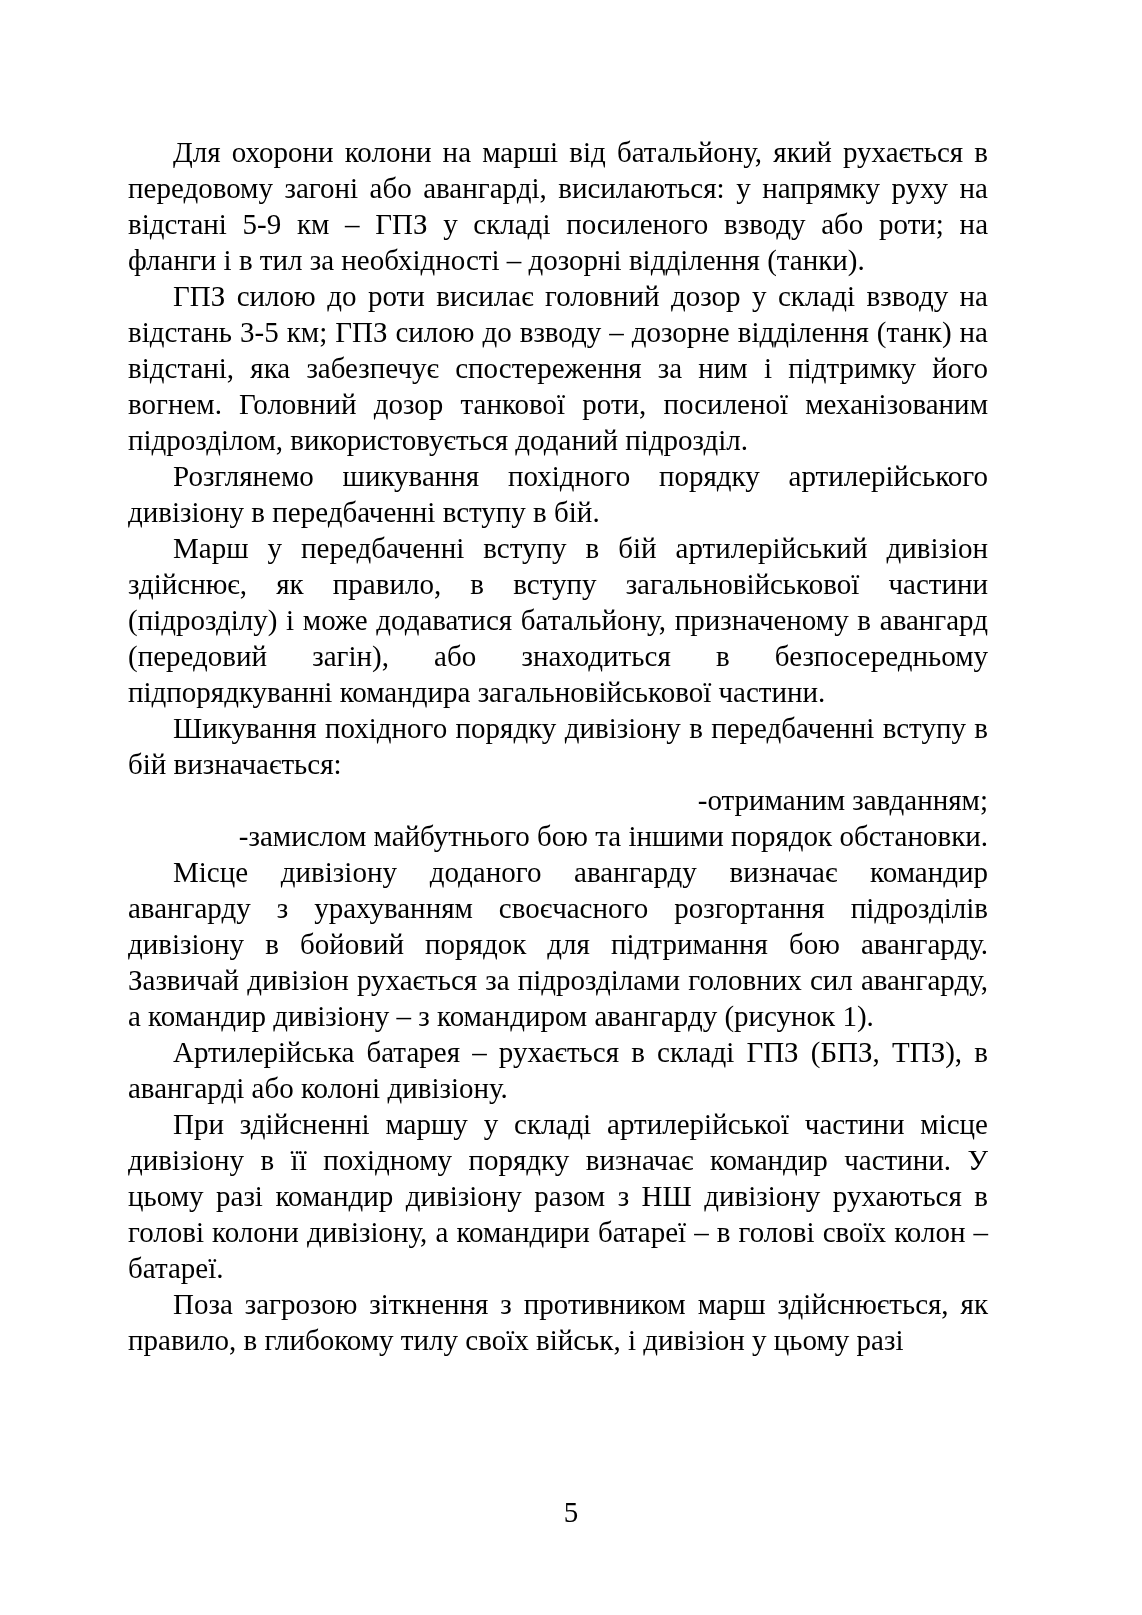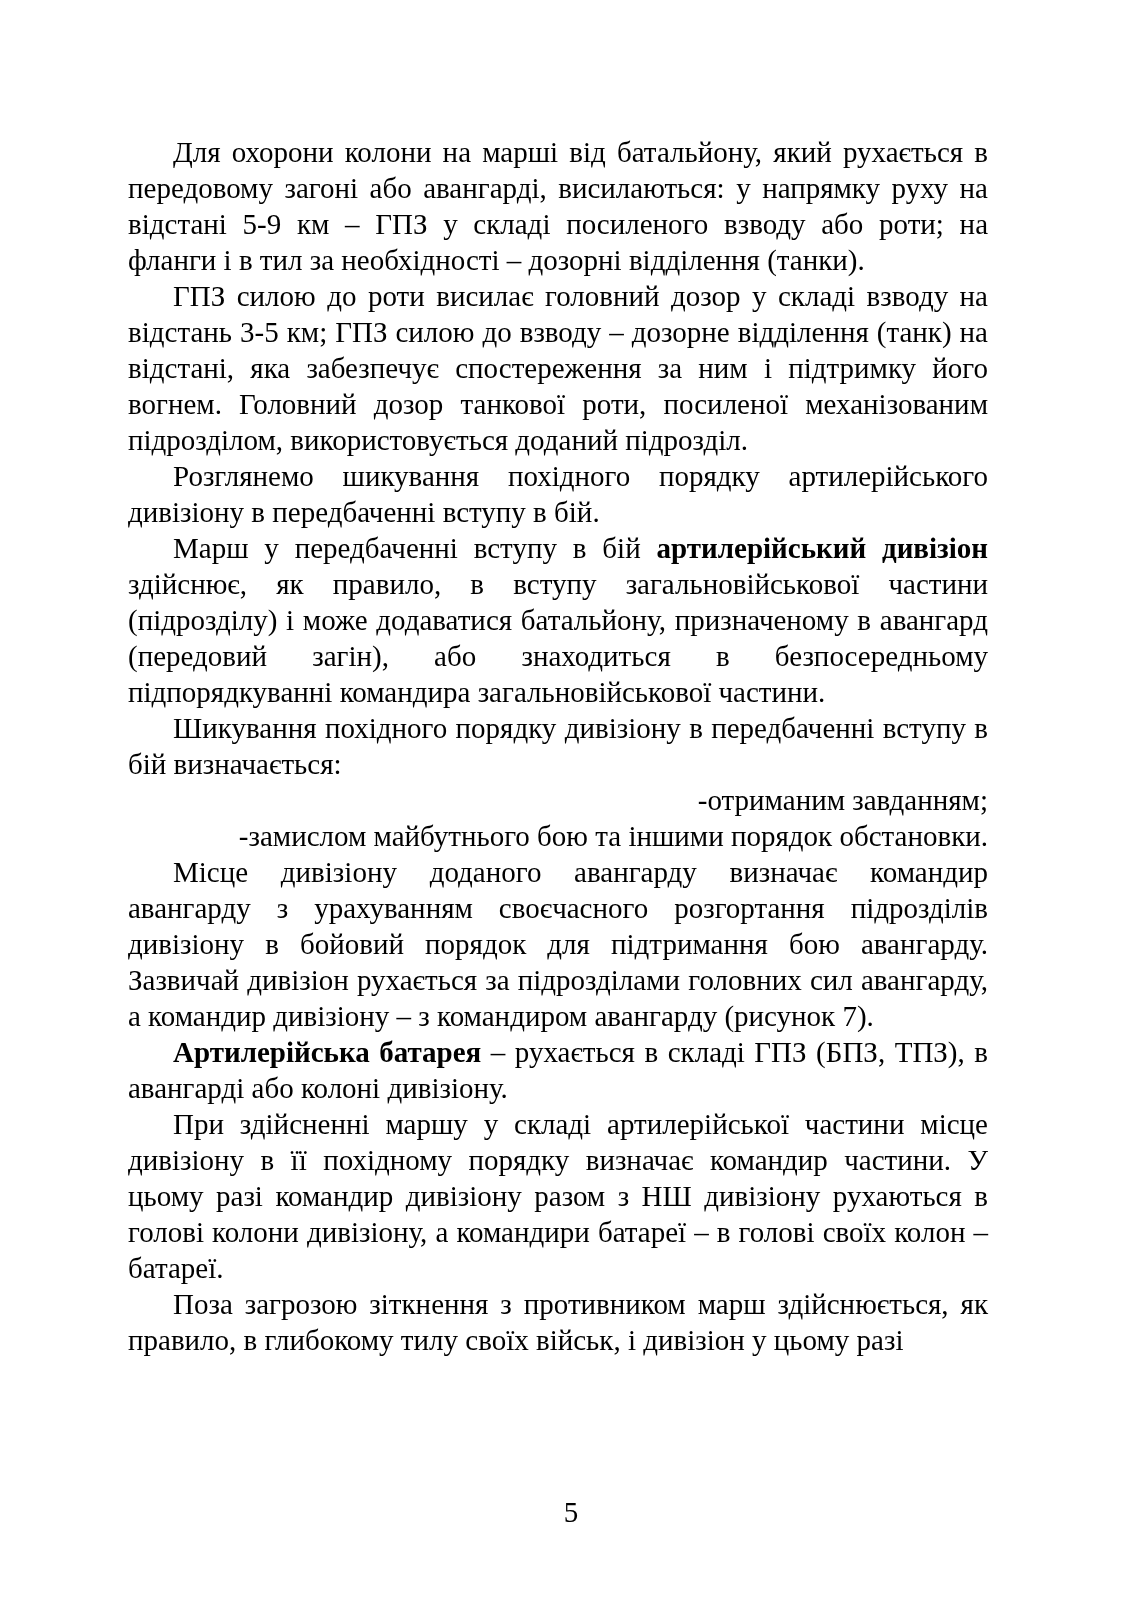--- a/index.html
+++ b/index.html
@@ -36,21 +36,21 @@
   .para.list {
     text-indent: 54px;
     text-align: right;
   }
   .para .marker {
     display: inline-block;
     width: 30px;
     text-indent: 0;
   }
   .bold {
-    font-weight: bold;
+    font-weight: normal;
   }
   .page-number {
     position: absolute;
     left: 0;
     right: 0;
     top: 1494px;
     text-align: center;
     font-size: 29px;
     line-height: 36px;
   }
@@ -60,19 +60,19 @@
 
 <div class="page">
   <div class="text-block">
       <p class="para"><span>Для охорони колони на марші від батальйону, який рухається в передовому загоні або авангарді, висилаються: у напрямку руху на відстані 5-9 км – ГПЗ у складі посиленого взводу або роти; на фланги і в тил за необхідності – дозорні відділення (танки).</span></p>
       <p class="para"><span>ГПЗ силою до роти висилає головний дозор у складі взводу на відстань 3-5 км; ГПЗ силою до взводу – дозорне відділення (танк) на відстані, яка забезпечує спостереження за ним і підтримку його вогнем. Головний дозор танкової роти, посиленої механізованим підрозділом, використовується доданий підрозділ.</span></p>
       <p class="para"><span>Розглянемо шикування похідного порядку артилерійського дивізіону в передбаченні вступу в бій.</span></p>
       <p class="para"><span>Марш у передбаченні вступу в бій </span><span class="bold">артилерійський дивізіон</span><span> здійснює, як правило, в вступу загальновійськової частини (підрозділу) і може додаватися батальйону, призначеному в авангард (передовий загін), або знаходиться в безпосередньому підпорядкуванні командира загальновійськової частини.</span></p>
       <p class="para"><span>Шикування похідного порядку дивізіону в передбаченні вступу в бій визначається:</span></p>
       <p class="para list"><span class="marker">-</span><span>отриманим завданням;</span></p>
       <p class="para list"><span class="marker">-</span><span>замислом майбутнього бою та іншими порядок обстановки.</span></p>
-      <p class="para"><span>Місце дивізіону доданого авангарду визначає командир авангарду з урахуванням своєчасного розгортання підрозділів дивізіону в бойовий порядок для підтримання бою авангарду. Зазвичай дивізіон рухається за підрозділами головних сил авангарду, а командир дивізіону – з командиром авангарду (рисунок 7).</span></p>
+      <p class="para"><span>Місце дивізіону доданого авангарду визначає командир авангарду з урахуванням своєчасного розгортання підрозділів дивізіону в бойовий порядок для підтримання бою авангарду. Зазвичай дивізіон рухається за підрозділами головних сил авангарду, а командир дивізіону – з командиром авангарду (рисунок 1).</span></p>
       <p class="para"><span class="bold">Артилерійська батарея</span><span> – рухається в складі ГПЗ (БПЗ, ТПЗ), в авангарді або колоні дивізіону.</span></p>
       <p class="para"><span>При здійсненні маршу у складі артилерійської частини місце дивізіону в її похідному порядку визначає командир частини. У цьому разі командир дивізіону разом з НШ дивізіону рухаються в голові колони дивізіону, а командири батареї – в голові своїх колон – батареї.</span></p>
       <p class="para"><span>Поза загрозою зіткнення з противником марш здійснюється, як правило, в глибокому тилу своїх військ, і дивізіон у цьому разі</span></p>
     </div>
   <div class="page-number">5</div>
 </div>
 
 </body></html>

